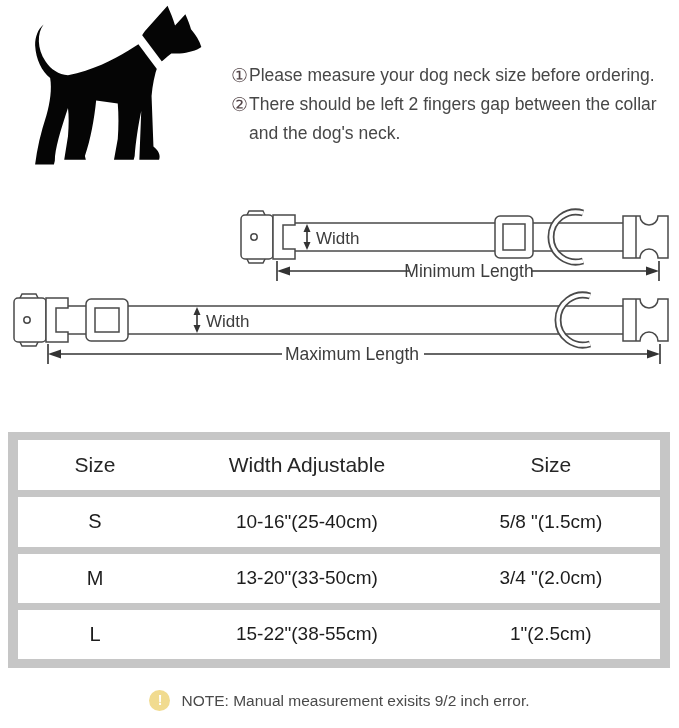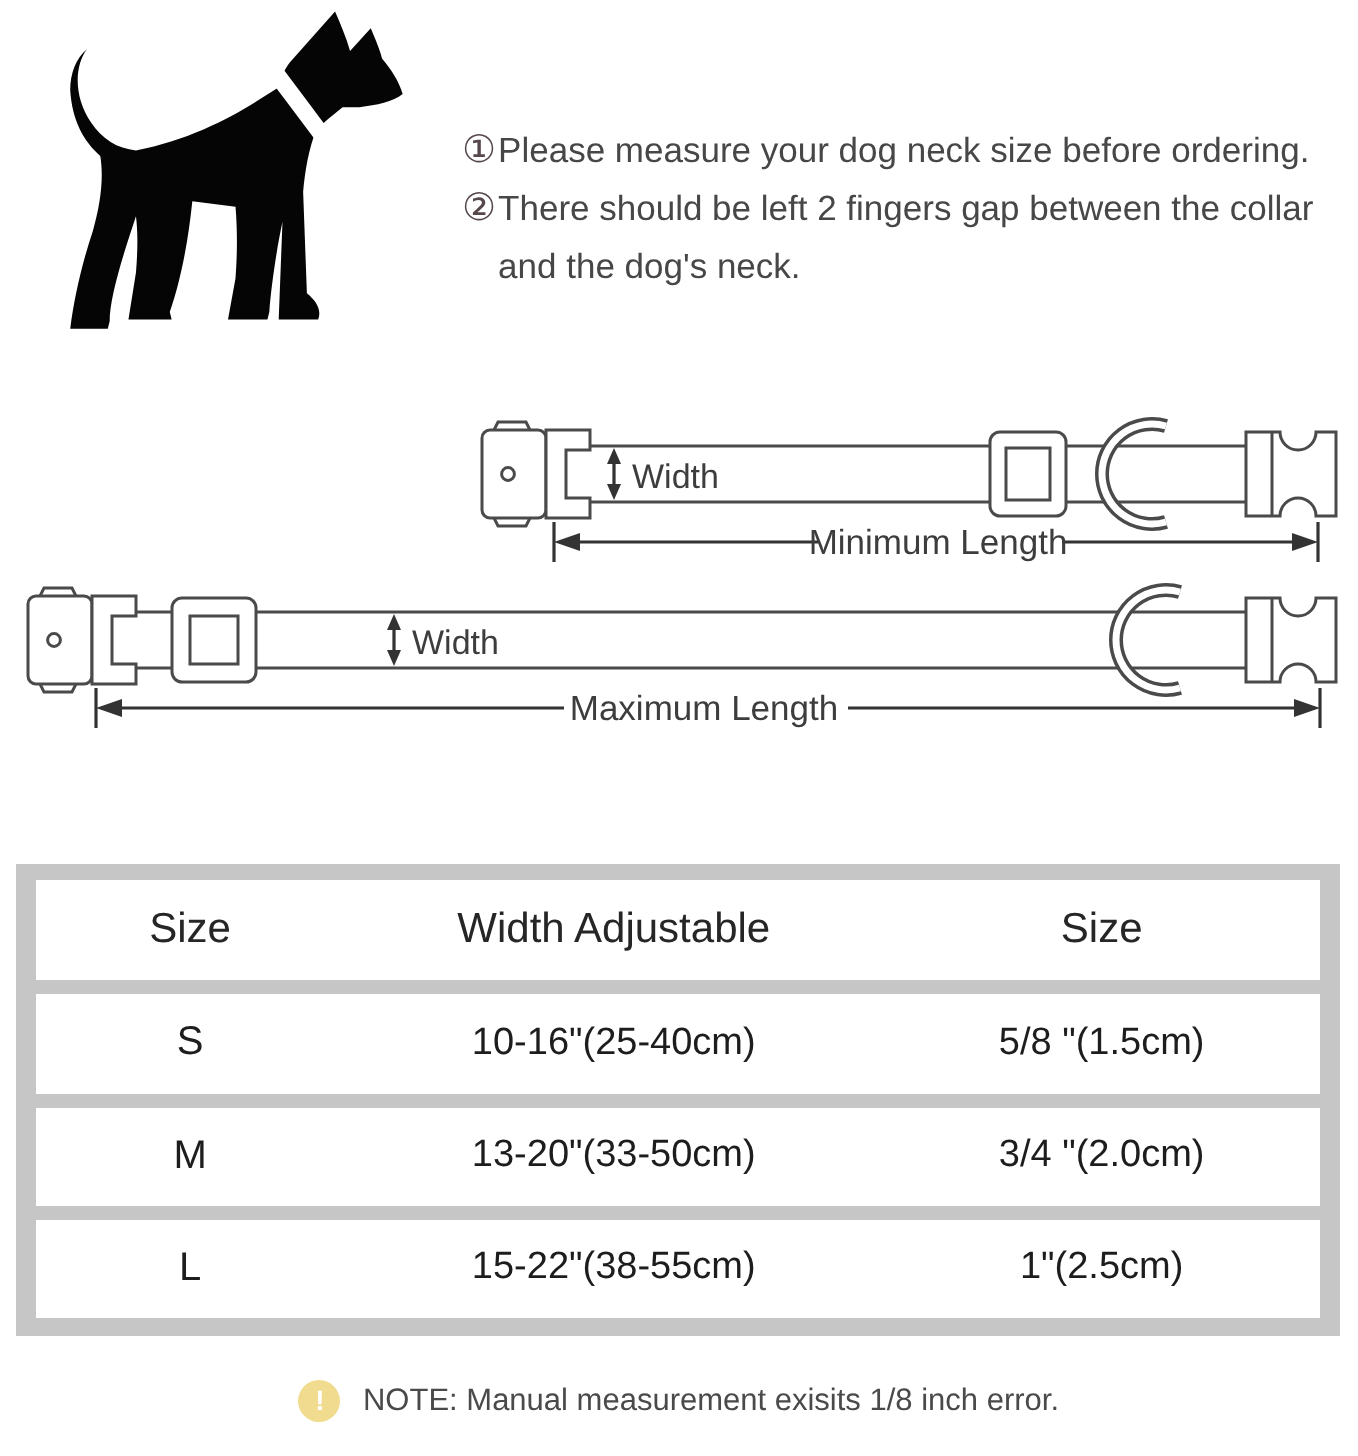--- a/index.html
+++ b/index.html
@@ -206,16 +206,16 @@
     </div>
     <div class="t-row t-body">
       <div class="t-cell col-size">L</div>
       <div class="t-cell col-neck">15-22"(38-55cm)</div>
       <div class="t-cell col-wide">1"(2.5cm)</div>
     </div>
   </div>
 
   <div class="note">
     <span class="note-icon">!</span>
-    <span class="note-text">NOTE: Manual measurement exisits 1/8 inch error.</span>
+    <span class="note-text">NOTE: Manual measurement exisits 9/2 inch error.</span>
   </div>
 
 </div>
 
 </body></html>

